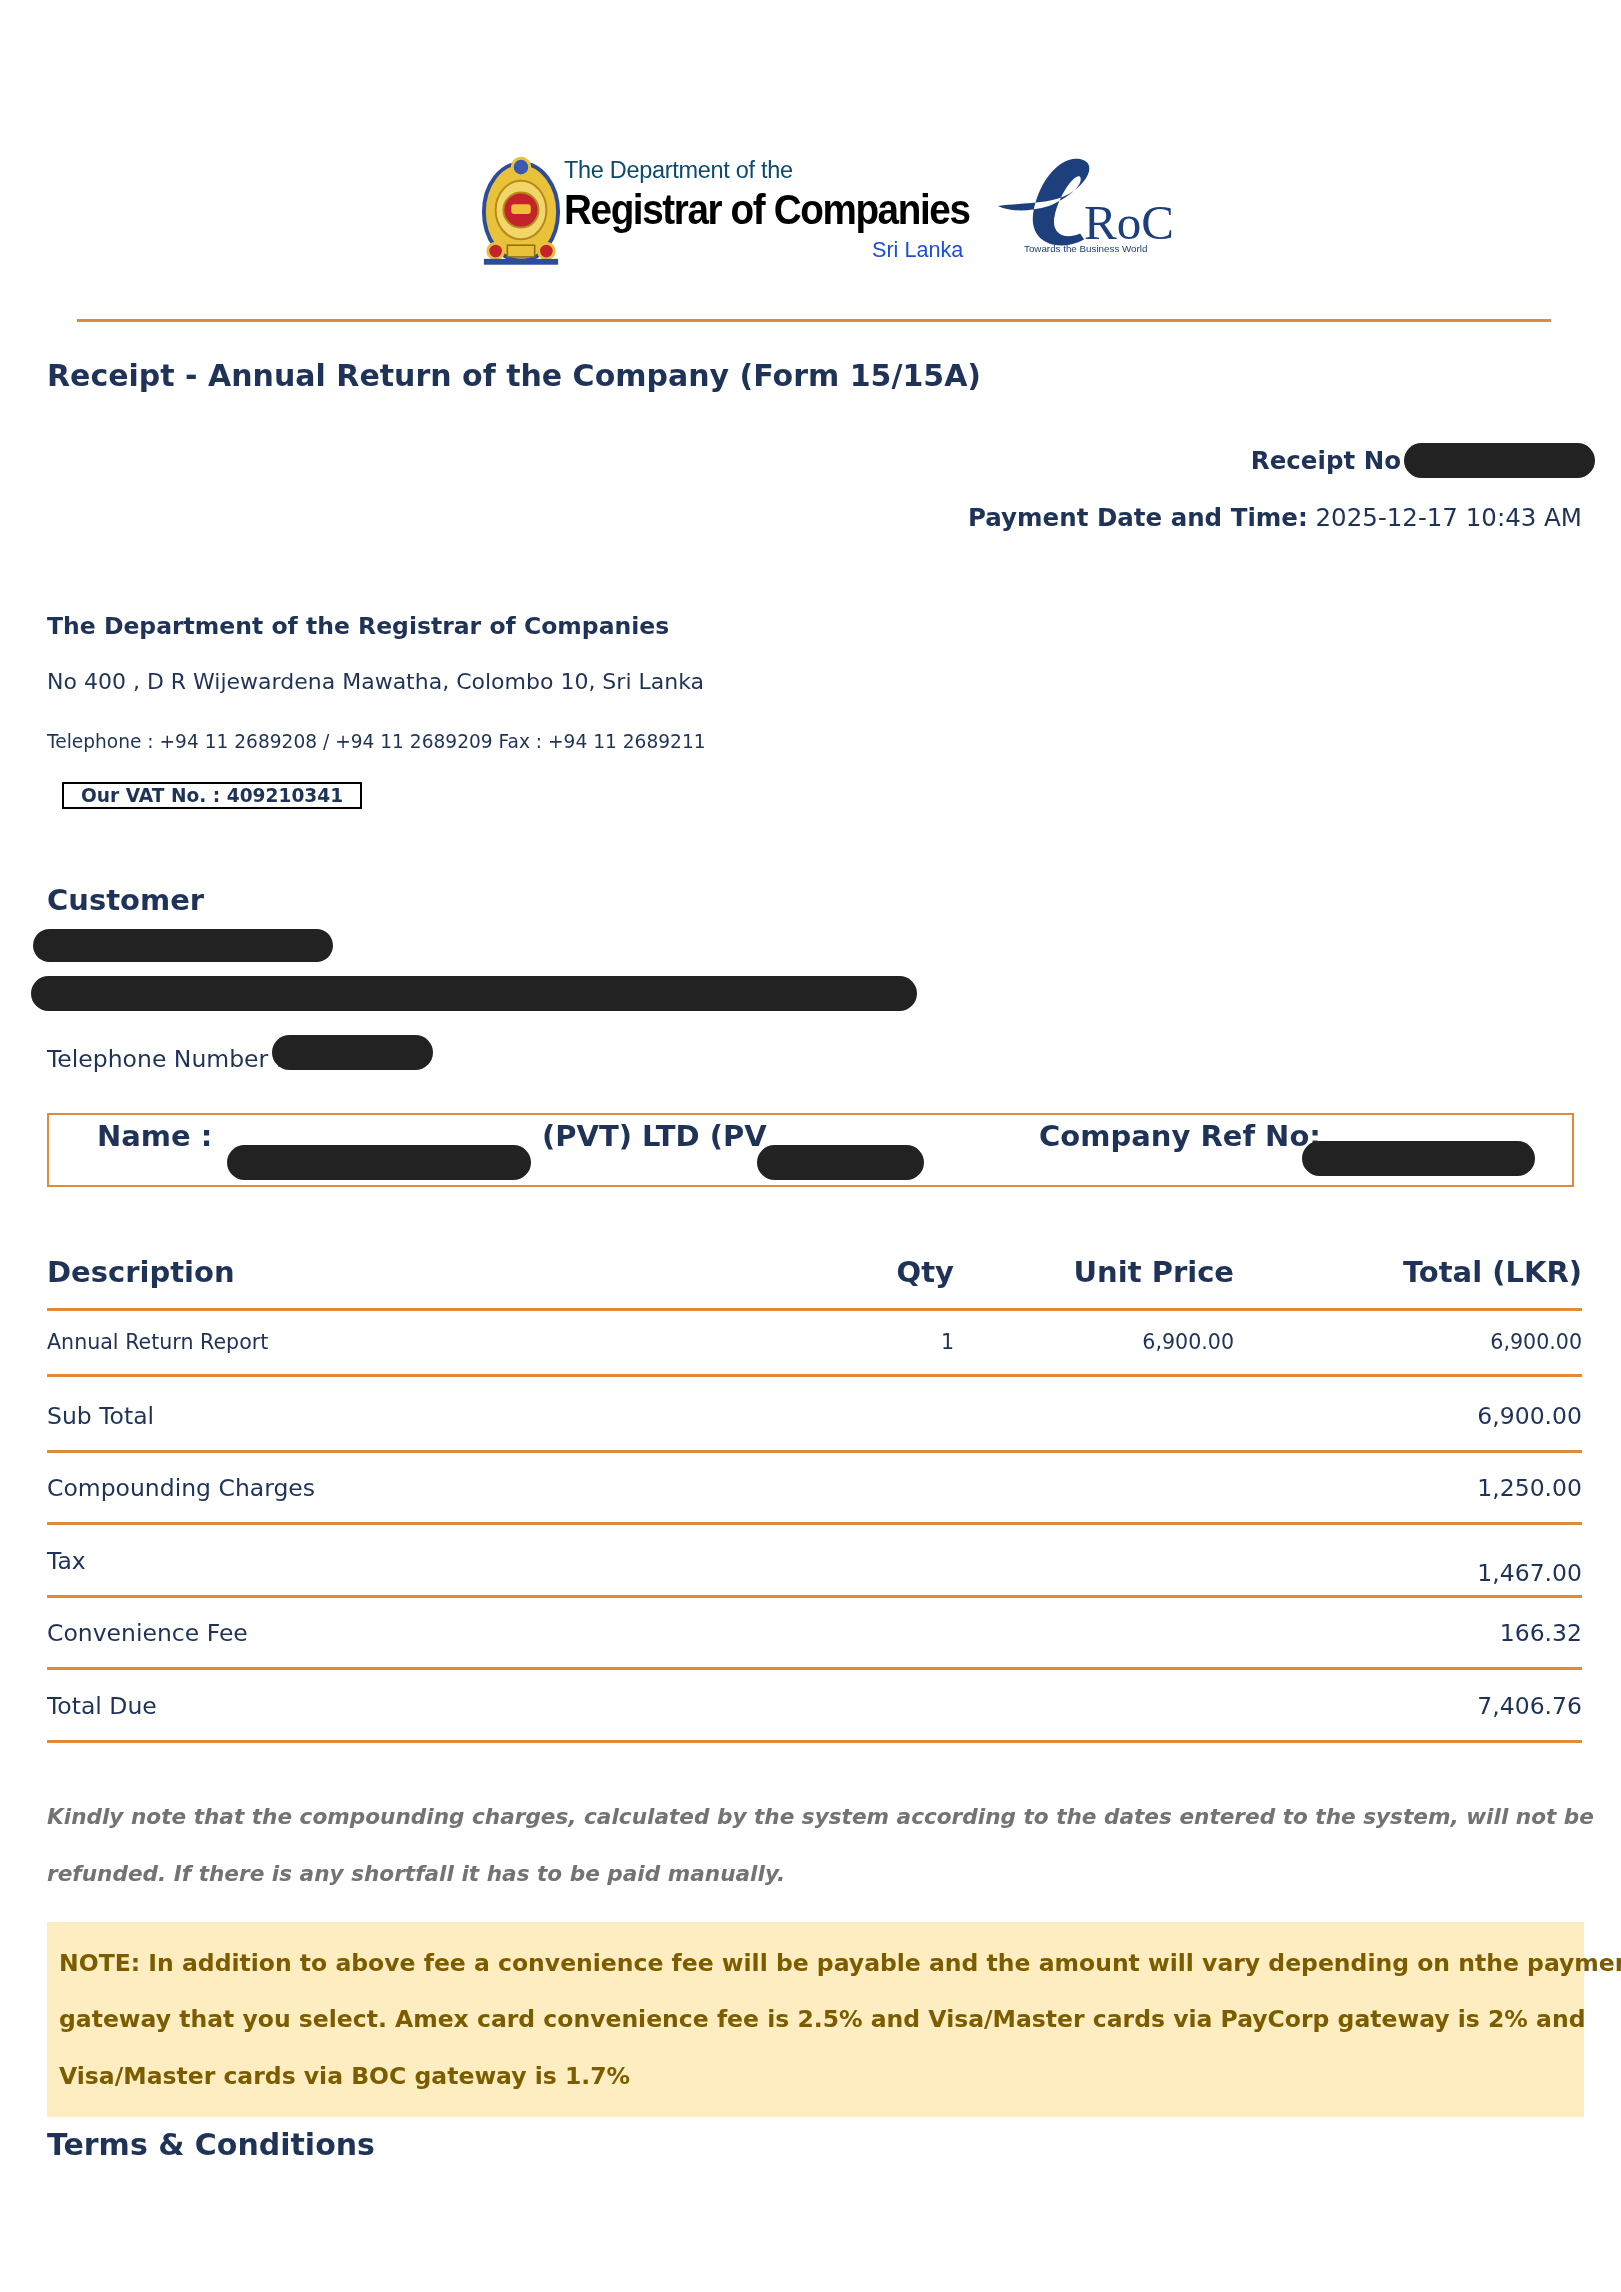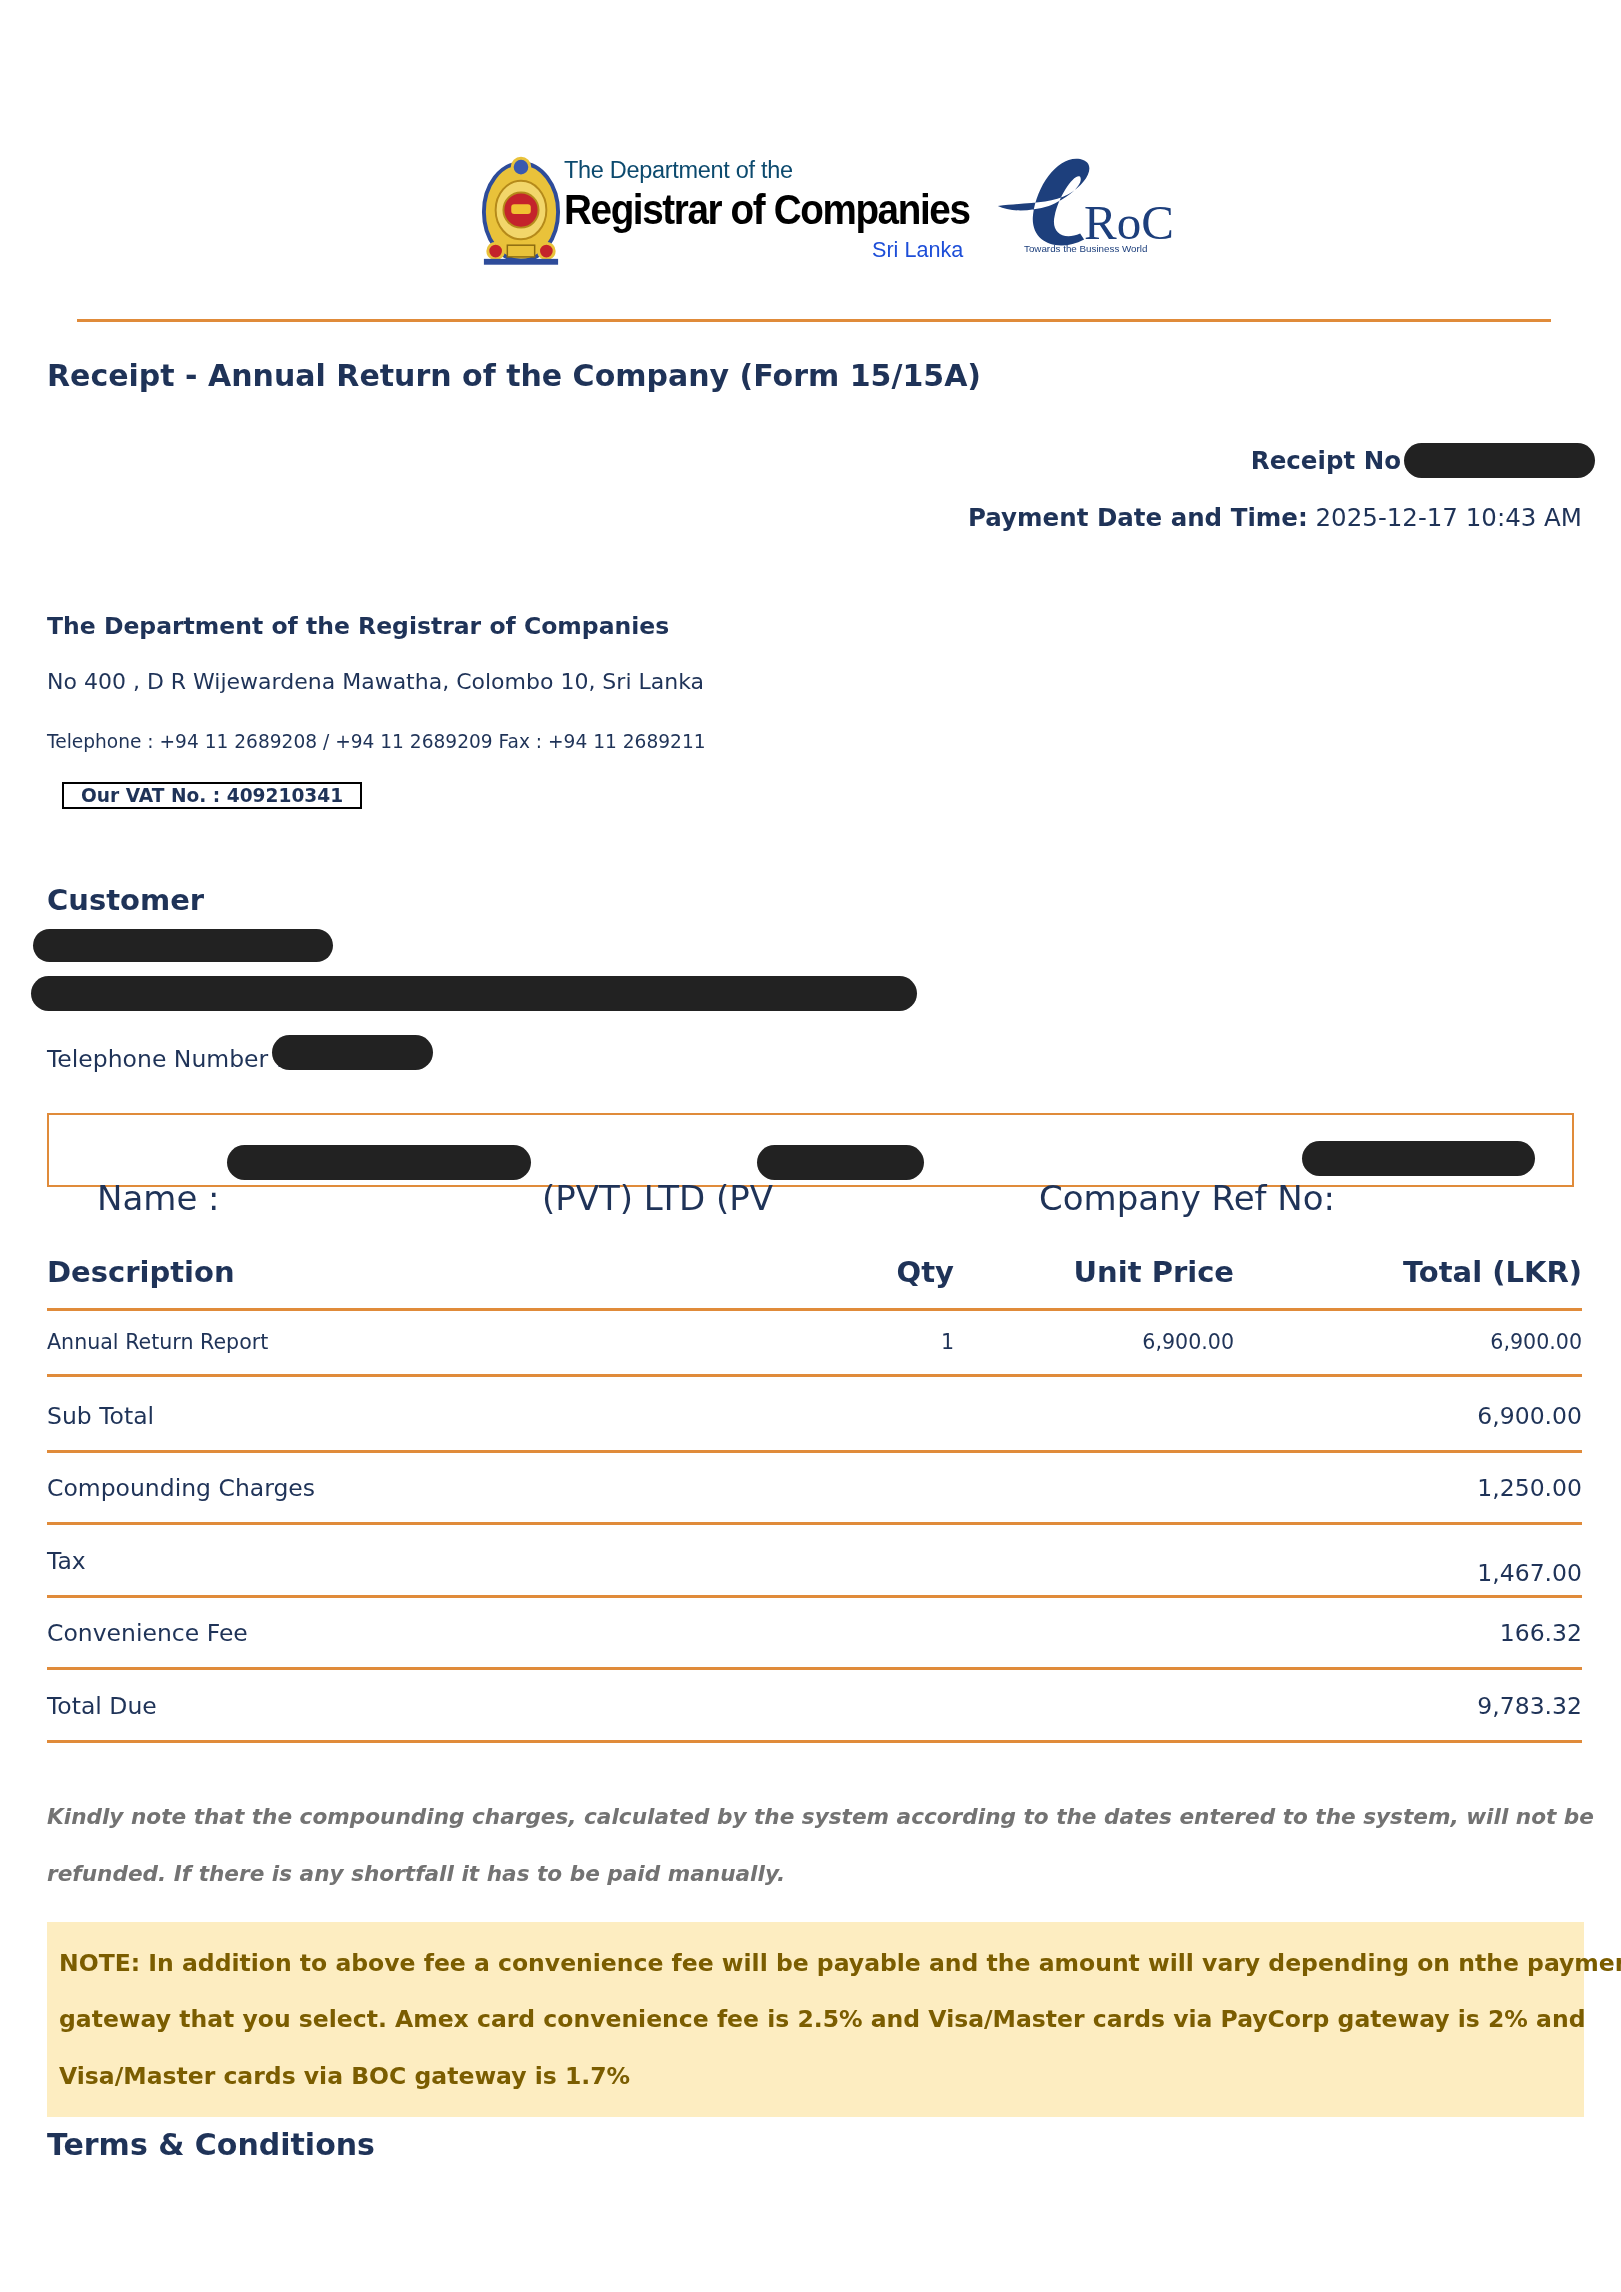--- a/index.html
+++ b/index.html
@@ -26,21 +26,21 @@
 
   .dept { left:47px; top:612px; font-size:23.5px; font-weight:bold; white-space:nowrap; }
   .addr { left:47px; top:669px; font-size:22px; white-space:nowrap; }
   .tel  { left:47px; top:731px; font-size:18.6px; white-space:nowrap; }
   .vat  { left:47px; top:782px; padding:1px 17px; border:2px solid #000; font-size:18.6px; font-weight:bold; white-space:nowrap;margin-left:15px; }
 
   .cust-h { left:47px; top:883px; font-size:29px; font-weight:bold; }
   .cust-tel { left:47px; top:1045px; font-size:23.5px; white-space:nowrap; }
 
   .name-box { position:absolute; left:47px; top:1113px; width:1523px; height:70px; border:2px solid #e08b3a; }
-  .nb-label { position:absolute; top:1178px; font-size:34px; font-weight:normal; white-space:nowrap; }
+  .nb-label { position:absolute; top:1119px; font-size:29px; font-weight:bold; white-space:nowrap; }
 
   .th { position:absolute; top:1255px; font-size:29px; font-weight:bold; white-space:nowrap; }
   .td { position:absolute; font-size:20.6px; white-space:nowrap; }
   .td-sum { position:absolute; font-size:23.5px; white-space:nowrap; }
   .r { text-align:right; }
 
   .kindly { position:absolute; left:47px; width:1529px; font-size:21.6px; font-weight:bold; font-style:italic; color:#737373; white-space:nowrap; }
 
   .note-box { position:absolute; left:47px; top:1922px; width:1537px; height:195px; background:#fdedc1; }
   .note-line { position:absolute; left:59px; font-size:23.5px; font-weight:bold; color:#7b5d00; white-space:nowrap; }
@@ -138,21 +138,21 @@
   <div class="hr-orange" style="left:47px; top:1595px; width:1535px;"></div>
 
   <div>
     <div class="td-sum" style="left:47px; top:1619px;text-align:center;">Convenience Fee</div>
     <div class="td-sum r" style="right:39px; top:1619px;">166.32</div>
   </div>
   <div class="hr-orange" style="left:47px; top:1667px; width:1535px;"></div>
 
   <div>
     <div class="td-sum" style="left:47px; top:1692px;">Total Due</div>
-    <div class="td-sum r" style="right:39px; top:1692px;">9,783.32</div>
+    <div class="td-sum r" style="right:39px; top:1692px;">7,406.76</div>
   </div>
   <div class="hr-orange" style="left:47px; top:1740px; width:1535px;"></div>
 </div>
 
 <div class="kindly" style="top:1804px;">Kindly note that the compounding charges, calculated by the system according to the dates entered to the system, will not be</div>
 <div class="kindly" style="top:1861px;">refunded. If there is any shortfall it has to be paid manually.</div>
 
 <div class="note-box"></div>
 <div class="note-line" style="top:1949px;">NOTE: In addition to above fee a convenience fee will be payable and the amount will vary depending on nthe payment</div>
 <div class="note-line" style="top:2005px;">gateway that you select. Amex card convenience fee is 2.5% and Visa/Master cards via PayCorp gateway is 2% and</div>

